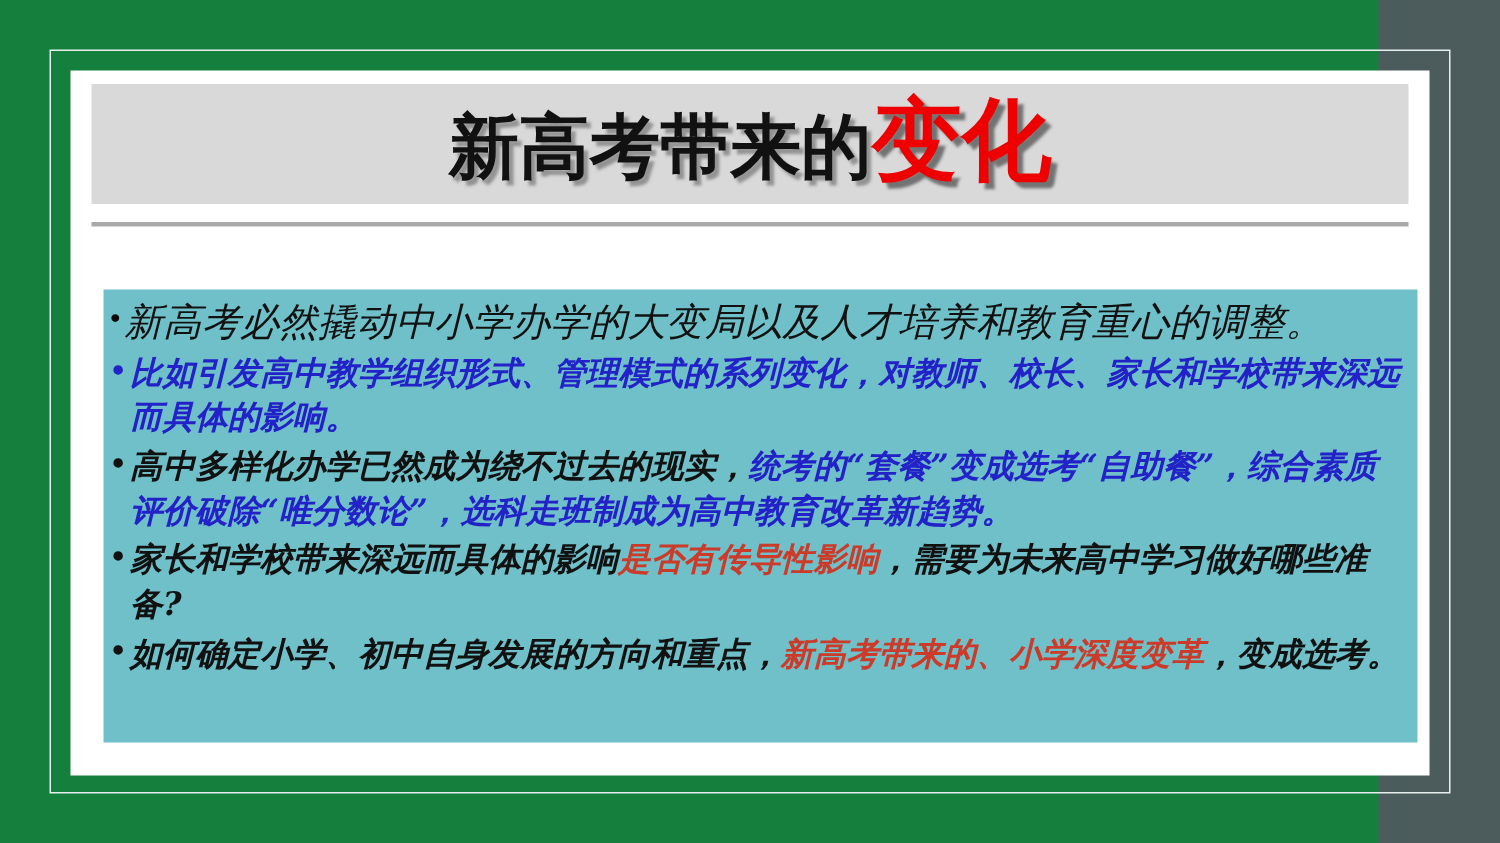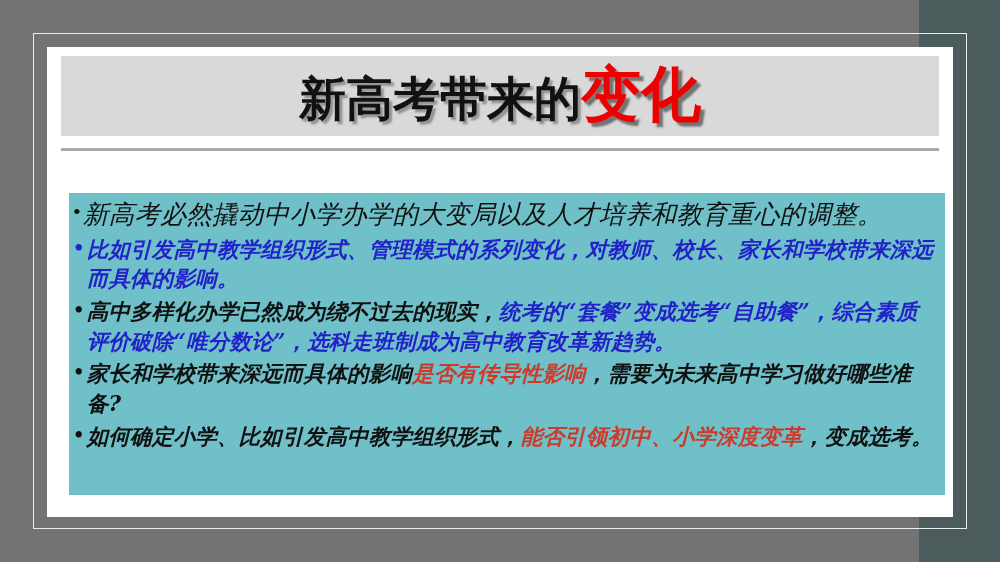--- a/index.html
+++ b/index.html
@@ -12,21 +12,21 @@
     height: 562px;
     overflow: hidden;
     font-family: "Liberation Serif", "DejaVu Serif", serif;
   }
 
   
   #slide-root {
     position: relative;
     width: 919px;
     height: 562px;
-    background: #737373;
+    background: #15803d;
   }
 
   
   #outer-hairline {
     position: absolute;
     left: 33px;
     top: 33px;
     width: 934px;
     height: 496px;
     border: 1px solid #e8eeee;
@@ -192,21 +192,21 @@
         <span class="bullet-body">
           <span class="c-black">家长和学校带来深远而具体的影响</span><span class="c-red">是否有传导性影响</span><span class="c-black">，需要为未来高中学习做好哪些准备?</span>
         </span>
       </div>
 
       <div class="row-gap"></div>
 
       <div class="bullet-row bk">
         <span class="bullet-dot c-black">•</span>
         <span class="bullet-body">
-          <span class="c-black">如何确定小学、比如引发高中教学组织形式，</span><span class="c-red">能否引领初中、小学深度变革</span><span class="c-black">，变成选考。</span>
+          <span class="c-black">如何确定小学、初中自身发展的方向和重点，</span><span class="c-red">新高考带来的、小学深度变革</span><span class="c-black">，变成选考。</span>
         </span>
       </div>
 
     </div>
 
   </div>
 
 </div>
 
 </body></html>

